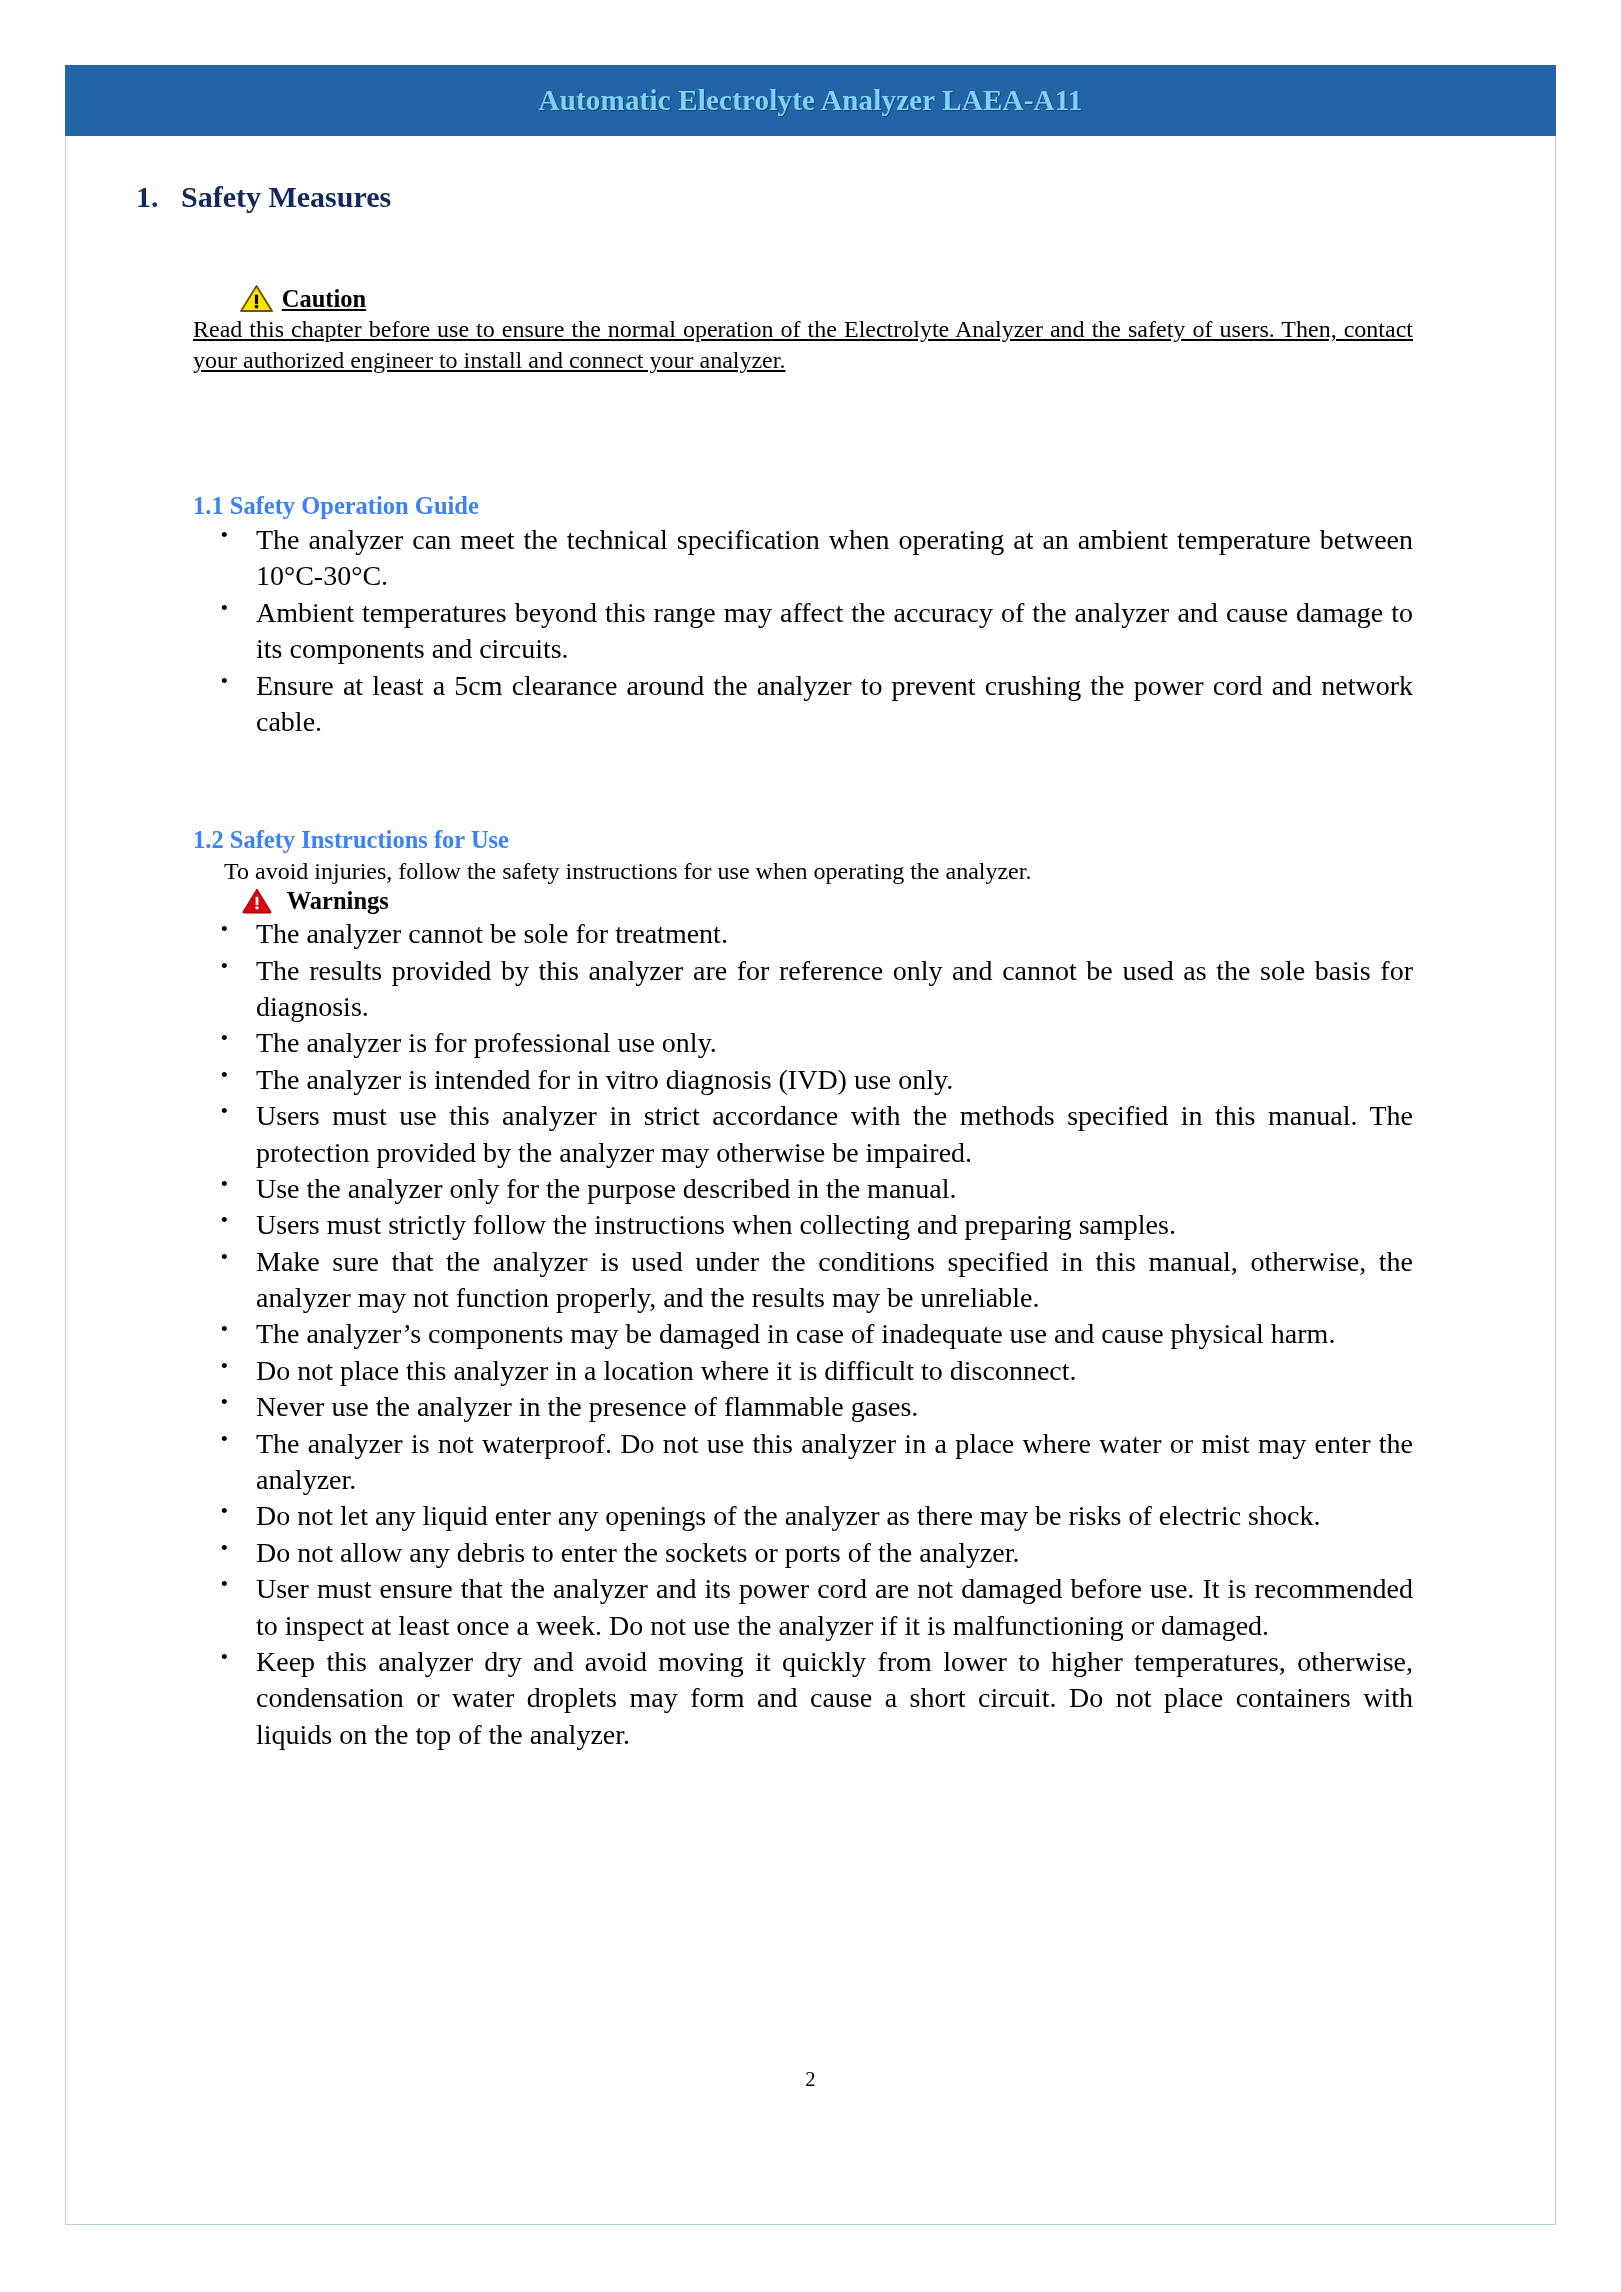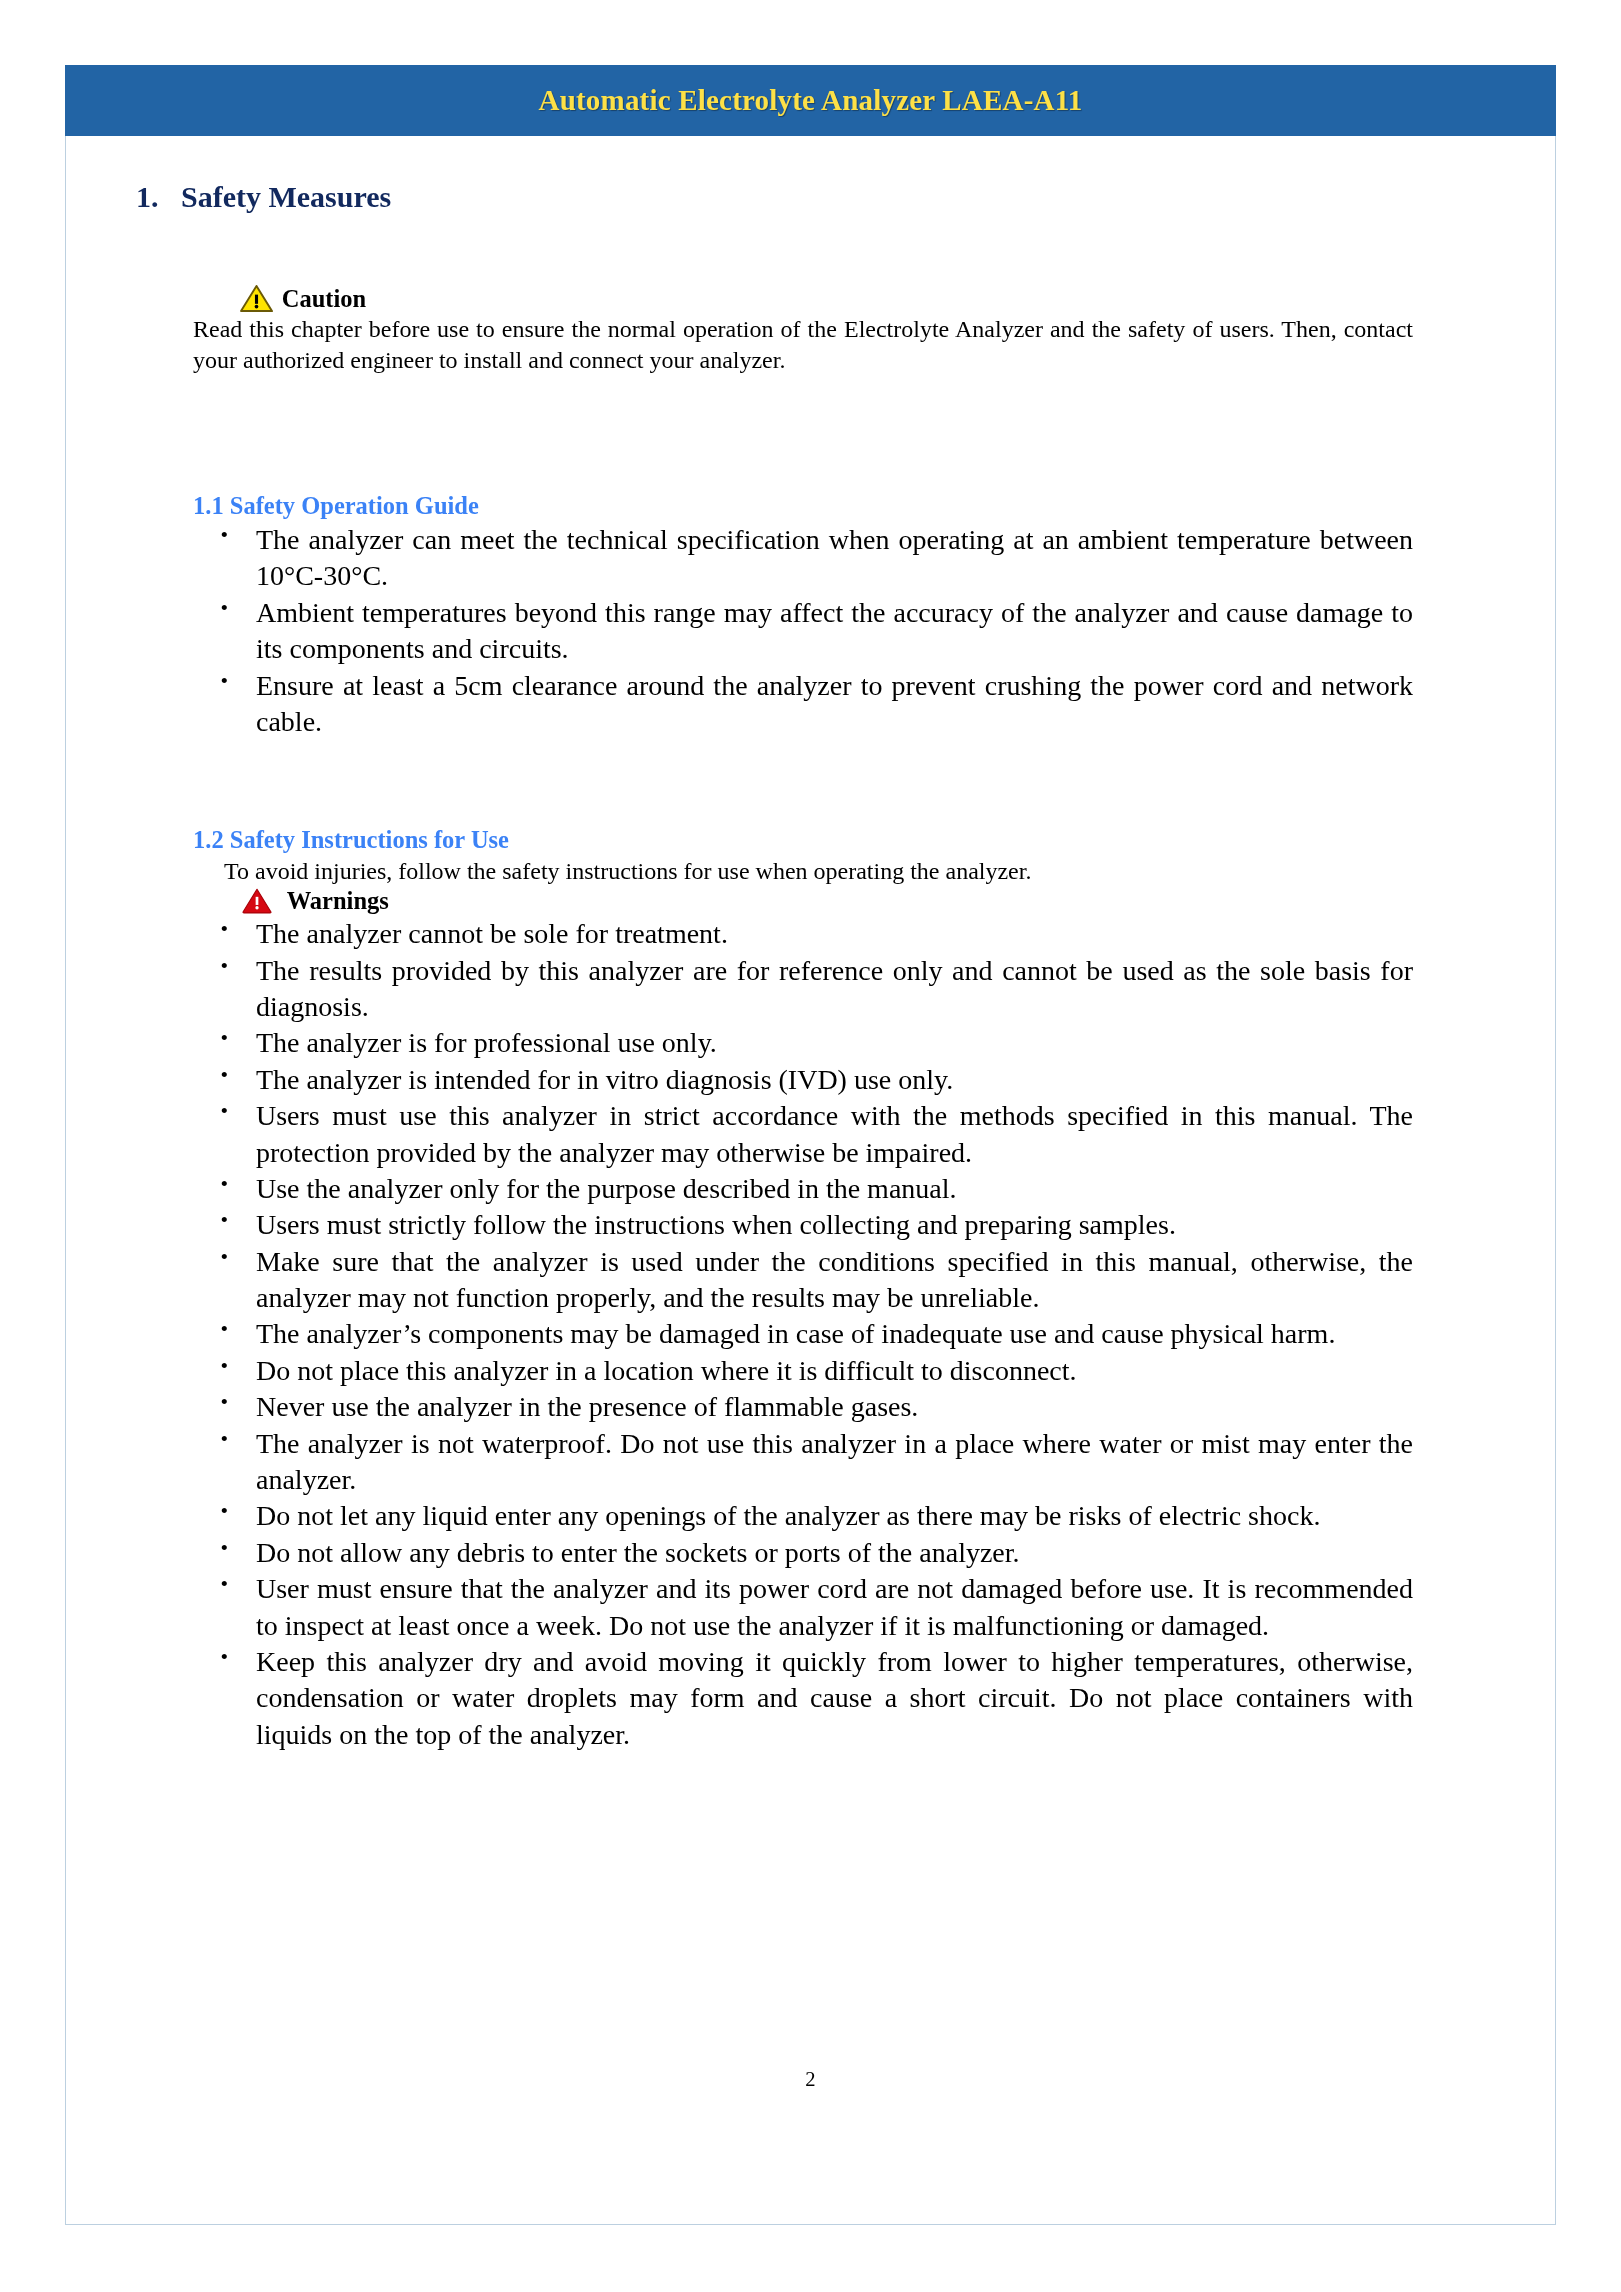--- a/index.html
+++ b/index.html
@@ -32,21 +32,21 @@
     left: 65px;
     top: 65px;
     width: 1491px;
     height: 71px;
     background: #2264a5;
     display: flex;
     align-items: center;
     justify-content: center;
   }
   .header-title {
-    color: #fde047;
+    color: #7dd3fc;
     font-size: 29px;
     font-weight: bold;
     font-family: "Liberation Serif", "DejaVu Serif", serif;
     letter-spacing: 0.2px;
     text-shadow: 1px 1px 1px rgba(0,0,0,0.35);
   }
 
   
   .h1 {
     margin: 8px;
@@ -146,21 +146,21 @@
 <div class="page"></div>
 
 <div class="header-bar">
   <div class="header-title">Automatic Electrolyte Analyzer LAEA-A11</div>
 </div>
 
 <h1 class="h1">
   <span class="num">1.</span><span>Safety Measures</span>
 </h1>
 
-<div class="body-block" style="top:284px;">
+<div class="body-block" style="top:284px;text-decoration:underline;">
   <div class="callout">
     <span>
       <svg class="icon-caution" viewBox="0 0 34 30" xmlns="http://www.w3.org/2000/svg">
         <polygon points="17,2 33,28 1,28" fill="#ffe400" stroke="#6b5a06" stroke-width="2" stroke-linejoin="round"></polygon>
         <rect x="15.4" y="11" width="3.2" height="9.5" fill="#000000"></rect>
         <circle cx="17" cy="23.4" r="1.9" fill="#000000"></circle>
       </svg>
     </span>
     <span class="label">Caution</span>
   </div>

